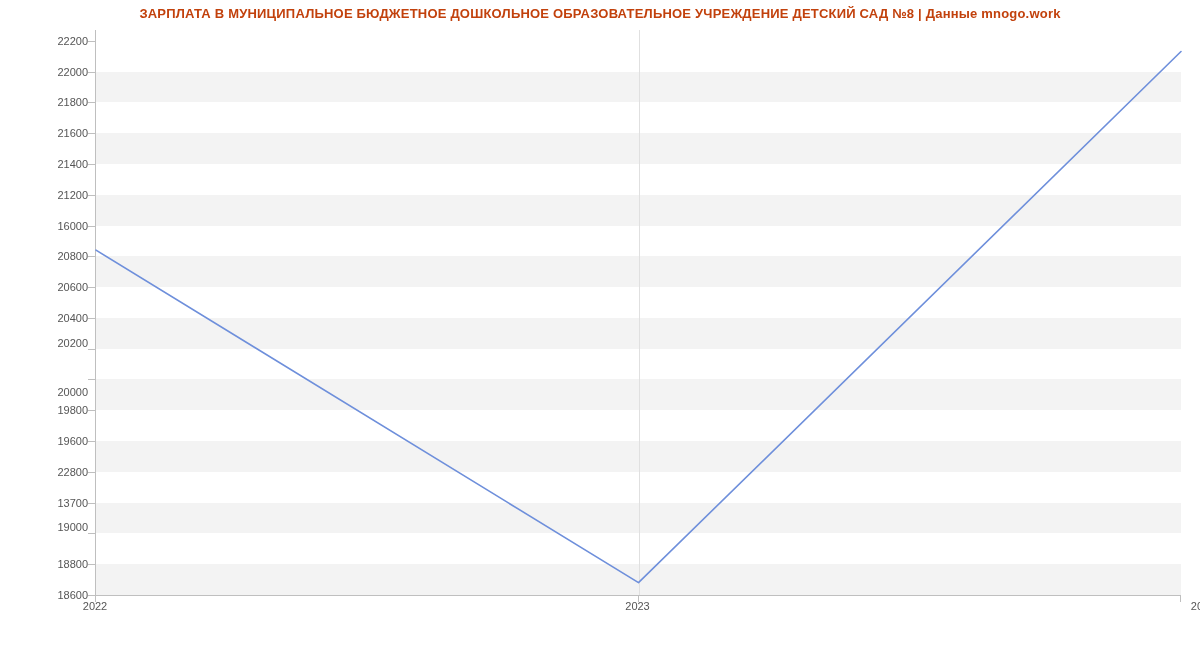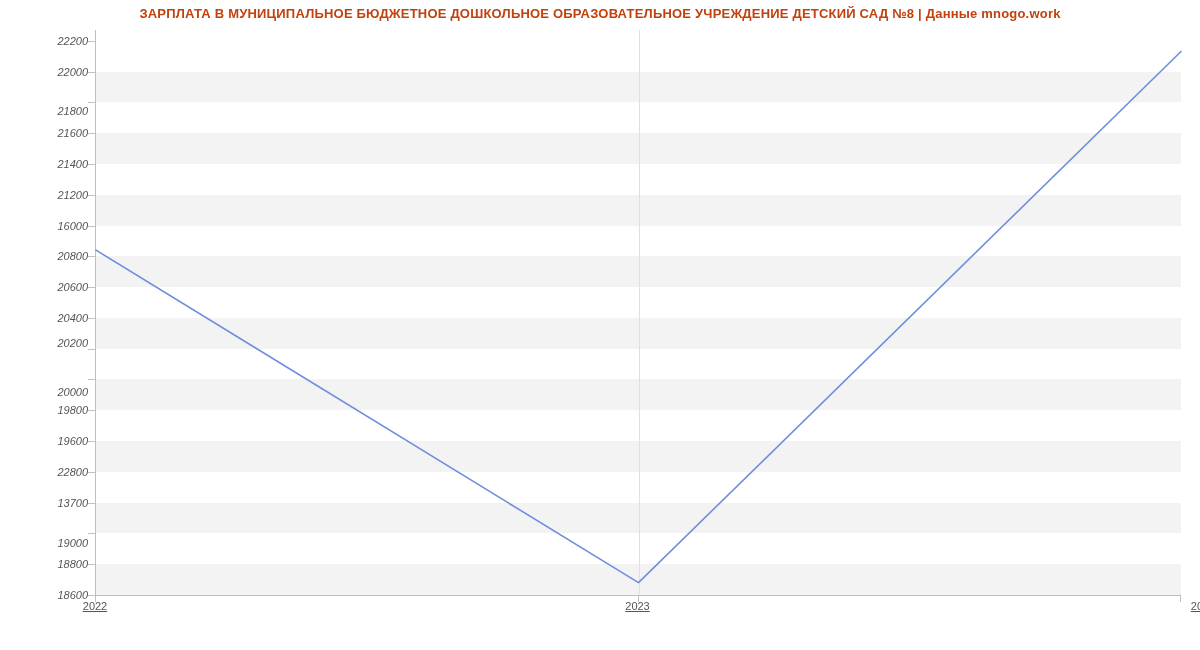--- a/index.html
+++ b/index.html
@@ -50,30 +50,28 @@
     background: #e0e0e0;
   }
   .ytick-label {
     position: absolute;
     right: 1112px; 
     transform: translateY(-50%);
     font-size: 11px;
     color: #555555;
     text-align: right;
     white-space: nowrap;
-    font-style: italic;
   }
   .xtick-label {
     position: absolute;
     top: 600px;
     transform: translateX(-50%);
     font-size: 11px;
     color: #555555;
     text-align: left;
-    text-decoration: underline;
   }
   .ytick-mark {
     position: absolute;
     left: 88px;
     width: 7px;
     height: 1px;
     background: #bfbfbf;
   }
   .xtick-mark {
     position: absolute;
@@ -116,21 +114,21 @@
       <div class="band" style="top: 41.5668px; height: 30.7902px;"></div>
       <div class="x-vline" style="left: 542.5px;"></div>
       <svg class="line-layer" id="svg-layer" preserveAspectRatio="none" viewBox="0 0 1085 565">
         <path d="M0.00 220.15 L542.50 552.68 L1085.00 21.55" class="series-path" style="stroke: rgb(110, 143, 219);"></path>
       </svg>
   </div>
 <div class="ytick-label" style="top: 595px;">18600</div>
     <div class="ytick-mark" style="top: 595px;"></div>
     <div class="ytick-label" style="top: 564.21px;">18800</div>
     <div class="ytick-mark" style="top: 564.21px;"></div>
-    <div class="ytick-label" style="top: 543px;">19000</div>
+    <div class="ytick-label" style="top: 527px;">19000</div>
     <div class="ytick-mark" style="top: 533.42px;"></div>
     <div class="ytick-label" style="top: 502.629px;">13700</div>
     <div class="ytick-mark" style="top: 502.629px;"></div>
     <div class="ytick-label" style="top: 471.839px;">22800</div>
     <div class="ytick-mark" style="top: 471.839px;"></div>
     <div class="ytick-label" style="top: 441.049px; margin-left: 37px;">19600</div>
     <div class="ytick-mark" style="top: 441.049px;"></div>
     <div class="ytick-label" style="top: 410.259px;">19800</div>
     <div class="ytick-mark" style="top: 410.259px;"></div>
     <div class="ytick-label" style="top: 392px;">20000</div>
@@ -144,21 +142,21 @@
     <div class="ytick-label" style="top: 256.308px;">20800</div>
     <div class="ytick-mark" style="top: 256.308px;"></div>
     <div class="ytick-label" style="top: 225.518px;">16000</div>
     <div class="ytick-mark" style="top: 225.518px;"></div>
     <div class="ytick-label" style="top: 194.728px;">21200</div>
     <div class="ytick-mark" style="top: 194.728px;"></div>
     <div class="ytick-label" style="top: 163.937px;">21400</div>
     <div class="ytick-mark" style="top: 163.937px;"></div>
     <div class="ytick-label" style="top: 133.147px;">21600</div>
     <div class="ytick-mark" style="top: 133.147px;"></div>
-    <div class="ytick-label" style="top: 102.357px; margin-top: 9px;">21800</div>
+    <div class="ytick-label" style="top: 102.357px;">21800</div>
     <div class="ytick-mark" style="top: 102.357px;"></div>
     <div class="ytick-label" style="top: 71.5668px;">22000</div>
     <div class="ytick-mark" style="top: 71.5668px;"></div>
     <div class="ytick-label" style="top: 40.7766px;">22200</div>
     <div class="ytick-mark" style="top: 40.7766px;"></div>
     <div class="xtick-label" style="left: 95px;">2022</div>
     <div class="xtick-mark" style="left: 95px;"></div>
     <div class="xtick-label" style="left: 637.5px;">2023</div>
     <div class="xtick-mark" style="left: 637.5px;"></div>
     <div class="xtick-label" style="left: 1203px;">2024</div>

